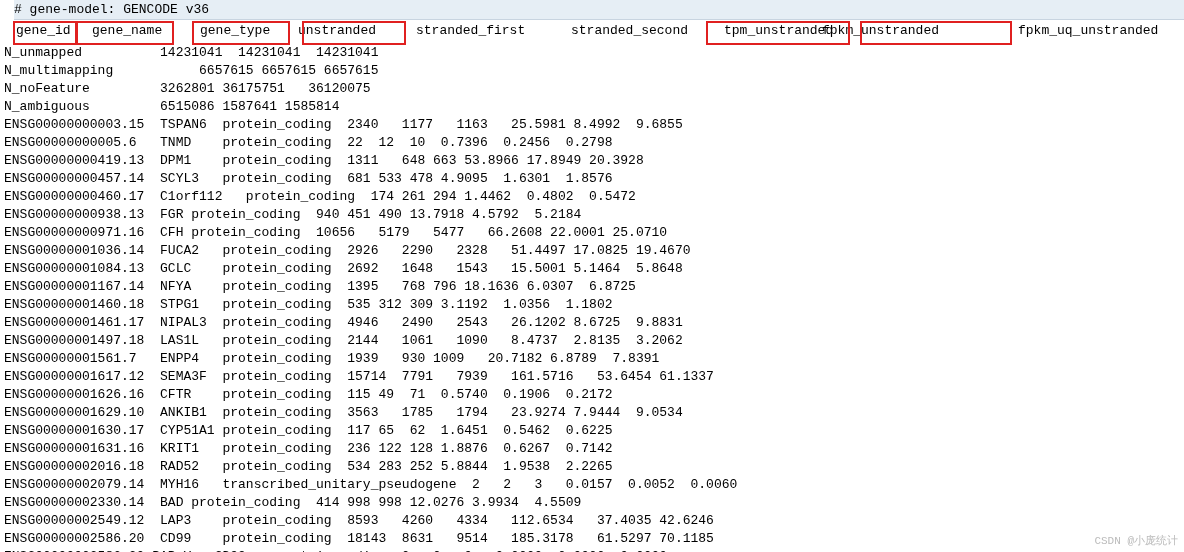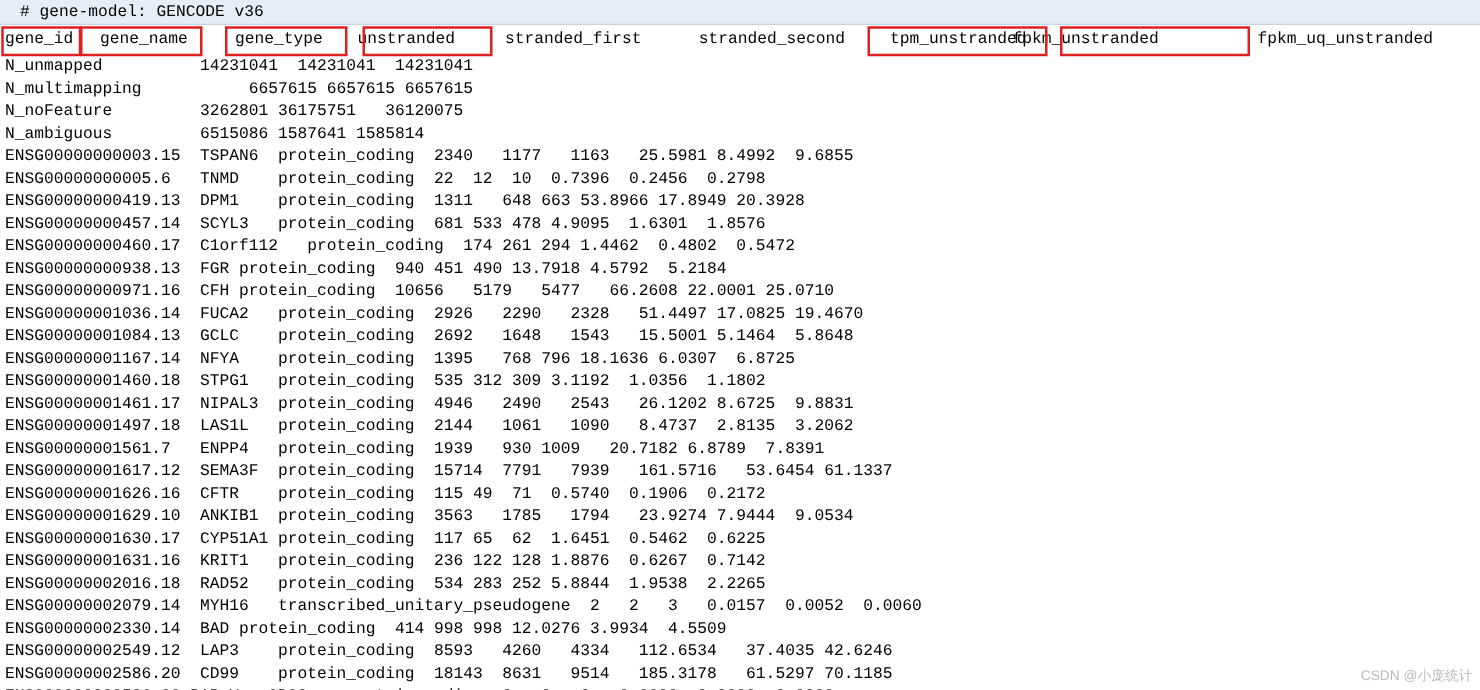--- a/index.html
+++ b/index.html
@@ -1,21 +1,21 @@
 <!DOCTYPE html>
 <html><head>
 <meta charset="utf-8">
 <style>
   html,body{margin:0;padding:0;background:#fff;width:1184px;height:552px;overflow:hidden;font-family:"Courier New",monospace;font-size:13px;color:#000;}
-  .topbar{background:#e6eef5;padding:2px 16px;white-space:pre;border-bottom:1px solid #c8d4e0;}
+  .topbar{background:#e6eef5;padding:2px 0;white-space:pre;border-bottom:1px solid #c8d4e0;margin-left:14px;}
   .content{padding:0 4px;white-space:pre;line-height:18px;}
-  .hdrline{position:relative;height:24px;}
+  .hdrline{position:relative;height:24px;margin-left:12px;}
   .hdrline span.cell{position:absolute;top:3px;}
   .box{position:absolute;top:1px;height:20px;border:2px solid #e02020;}
-  .watermark{position:absolute;right:6px;bottom:4px;color:#bbb;font-size:11px;font-family:Liberation Sans, sans-serif;margin-left:27px;}
+  .watermark{position:absolute;right:6px;bottom:4px;color:#bbb;font-size:11px;font-family:Liberation Mono, monospace;margin-left:27px;}
 </style>
 </head>
 <body>
 
 <div class="topbar"># gene-model: GENCODE v36</div>
 
 <div class="hdrline">
   <span class="cell" style="left:4px">gene_id</span>
   <span class="cell" style="left:80px">gene_name</span>
   <span class="cell" style="left:188px">gene_type</span>

